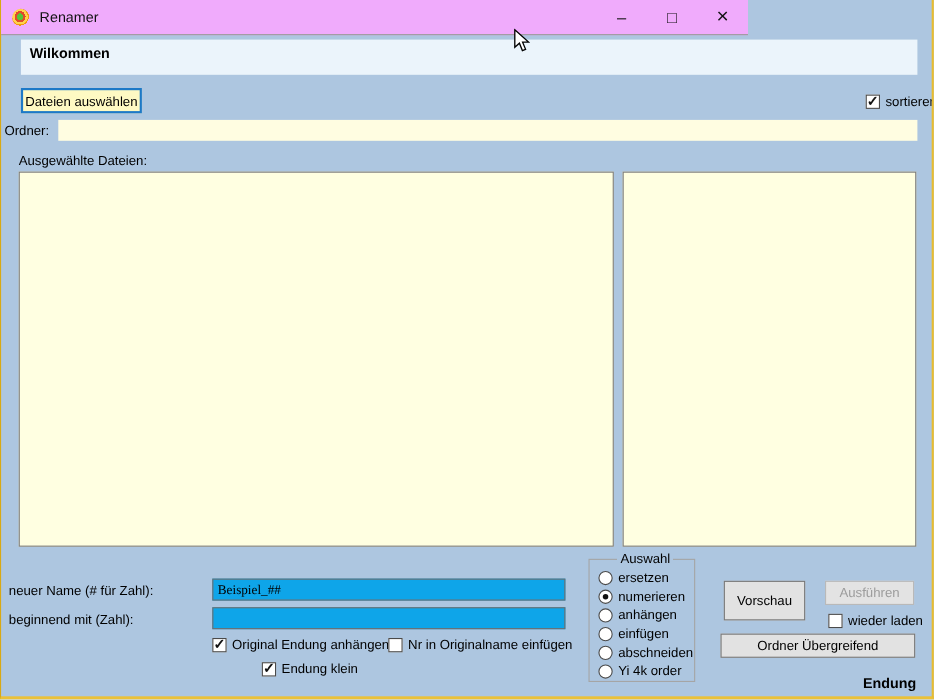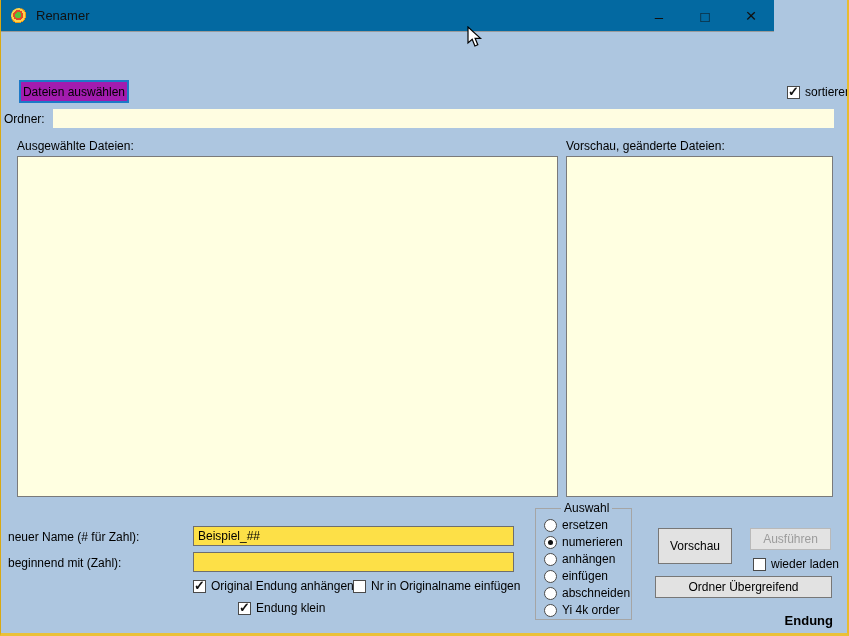--- a/index.html
+++ b/index.html
@@ -10,22 +10,22 @@
     position:relative; width:849px; height:636px;
     background:#ADC6E0;
     border-left:1px solid #D9A913;
     border-right:2px solid #E8BC2F;
     border-bottom:3px solid #EAC139;
     overflow:hidden;
   }
 
   
   .titlebar {
-    position:absolute; left:-1px; top:0; width:774px; height:32px;
-    background:#0369a1; border-bottom:1px solid #9B9B9B;
+    position:absolute; left:-1px; top:0; width:680px; height:32px;
+    background:#f0abfc; border-bottom:1px solid #9B9B9B;
     display:flex; align-items:center;
   }
   .app-icon {
     width:16px; height:16px; margin-left:11px; border-radius:50%;
     background:radial-gradient(circle at 45% 45%, #57c437 0 3px, #e04a2a 3px 5px, #ffd24d 5px 7px, #f09a10 7px 8px, transparent 8px);
   }
   .title-text { margin-left:9px; font-size:13px; color:#111; }
   .win-controls { position:absolute; right:0; top:0; height:32px; display:flex; }
   .win-btn {
     width:46px; height:32px; display:flex; align-items:center; justify-content:center;
@@ -40,21 +40,21 @@
   }
 
   
   .btn {
     background:#E2E2E2; border:1px solid #777; font-size:12px;
     display:flex; align-items:center; justify-content:center; cursor:default;
     font-family:"Liberation Sans", sans-serif;
   }
   .btn-select {
     position:absolute; left:18px; top:80px; width:110px; height:23px;
-    border:2px solid #1D79C7; background:#a21caf;
+    border:2px solid #1D79C7; background:#fef9c3;
   }
   .btn-vorschau { position:absolute; left:657px; top:528px; width:74px; height:36px; }
   .btn-ausfuehren { position:absolute; left:749px; top:528px; width:81px; height:22px; }
   .btn-ausfuehren.disabled { color:#9C9C9C; border-color:#B9B9B9; background:#E3E3E3; }
   .btn-ordner { position:absolute; left:654px; top:576px; width:177px; height:22px; }
 
   
   .check-row { display:flex; align-items:center; gap:5px; white-space:nowrap; }
   .cbx {
     width:13px; height:13px; background:#fff; border:1px solid #4A4A4A;
@@ -93,22 +93,22 @@
     background:#FFFFE1; border:1px solid #7A7A7A; overflow:auto;
   }
   .listbox.left { left:16px; width:541px; }
   .listbox.right { left:565px; width:267px; }
 
   
   .lbl-newname { position:absolute; left:7px; top:530px; }
   .lbl-startnum { position:absolute; left:7px; top:556px; }
   .text-input {
     position:absolute; left:192px; width:321px; height:20px;
-    background:#fde047; border:1px solid #6E6E6E; font-size:12px; padding:1px 4px;
-    font-family:Liberation Sans, sans-serif; outline:none;
+    background:#0ea5e9; border:1px solid #6E6E6E; font-size:12px; padding:1px 4px;
+    font-family:Liberation Serif, serif; outline:none;
   }
   .input-newname { top:526px; }
   .input-startnum { top:552px; }
 
   
   .auswahl {
     position:absolute; left:534px; top:501px; width:97px; height:119px;
     border:1px solid #A5A5A5; padding:3px 0 0 8px;
   }
   .auswahl legend { font-size:12px; padding:0 3px; margin-left:17px; }
@@ -126,33 +126,33 @@
   <div class="titlebar">
     <div class="app-icon"></div>
     <div class="title-text">Renamer</div>
     <div class="win-controls">
       <div class="win-btn">–</div>
       <div class="win-btn">□</div>
       <div class="win-btn close">×</div>
     </div>
   </div>
 
+  <div class="welcome">Wilkommen</div>
 
   <button class="btn btn-select">Dateien auswählen</button>
 
   <label class="check-row pos-sortieren">
     <span class="cbx on"></span>
     <span>sortieren</span>
   </label>
 
   <span class="ordner-label">Ordner:</span>
   <input class="ordner-input" value="" style="">
 
   <span class="list-label-left">Ausgewählte Dateien:</span>
-  <span class="list-label-right">Vorschau, geänderte Dateien:</span>
   <div class="listbox left"></div>
   <div class="listbox right"></div>
 
   <span class="lbl-newname">neuer Name (# für Zahl):</span>
   <input class="text-input input-newname" value="Beispiel_##" style="">
 
   <span class="lbl-startnum">beginnend mit (Zahl):</span>
   <input class="text-input input-startnum" value="" style="">
 
   <label class="check-row pos-cb-original">

